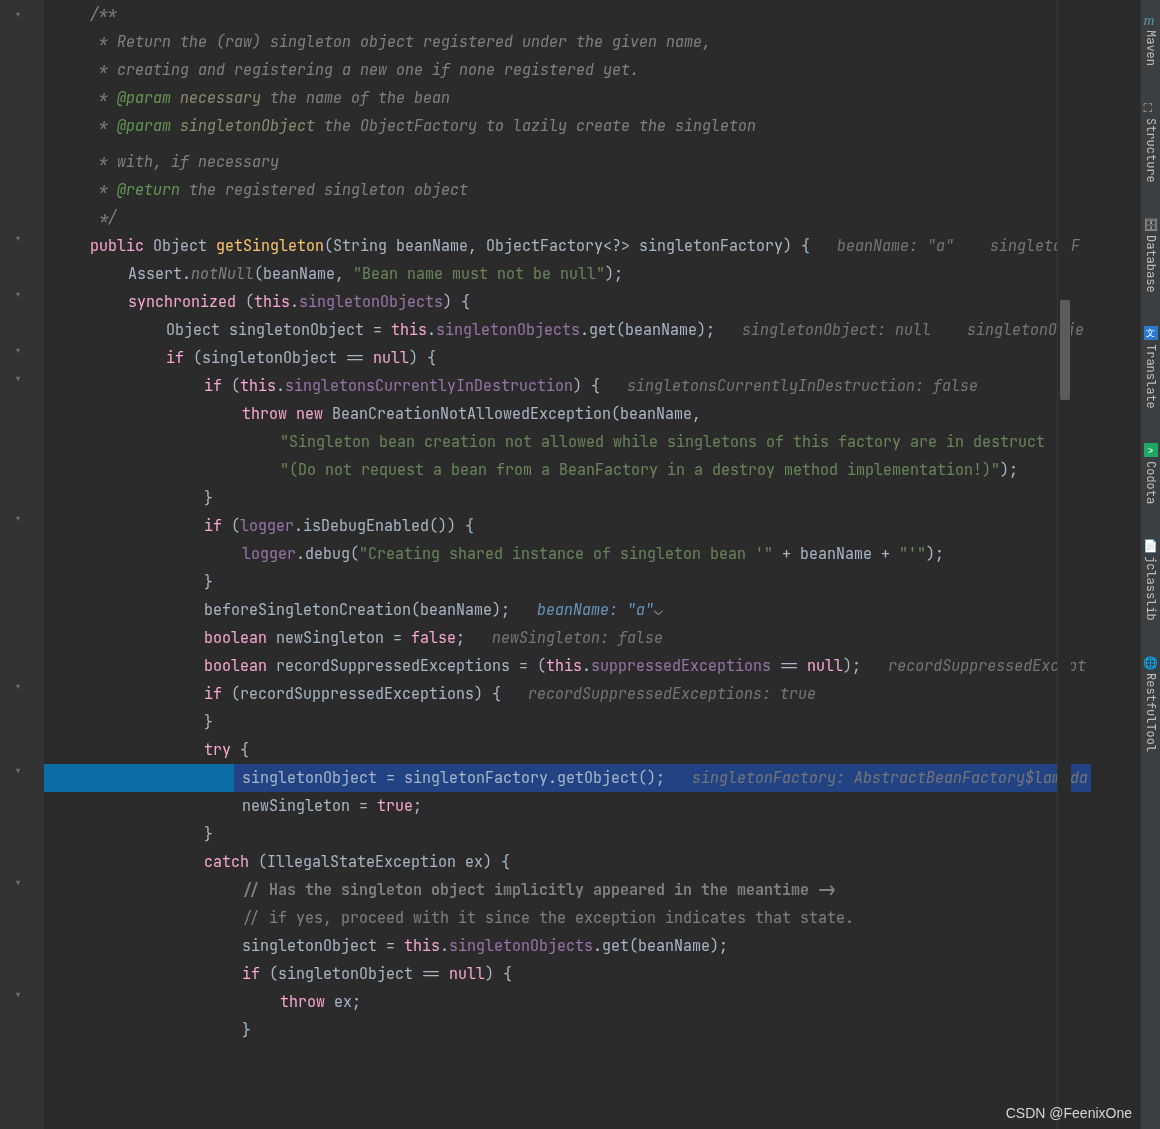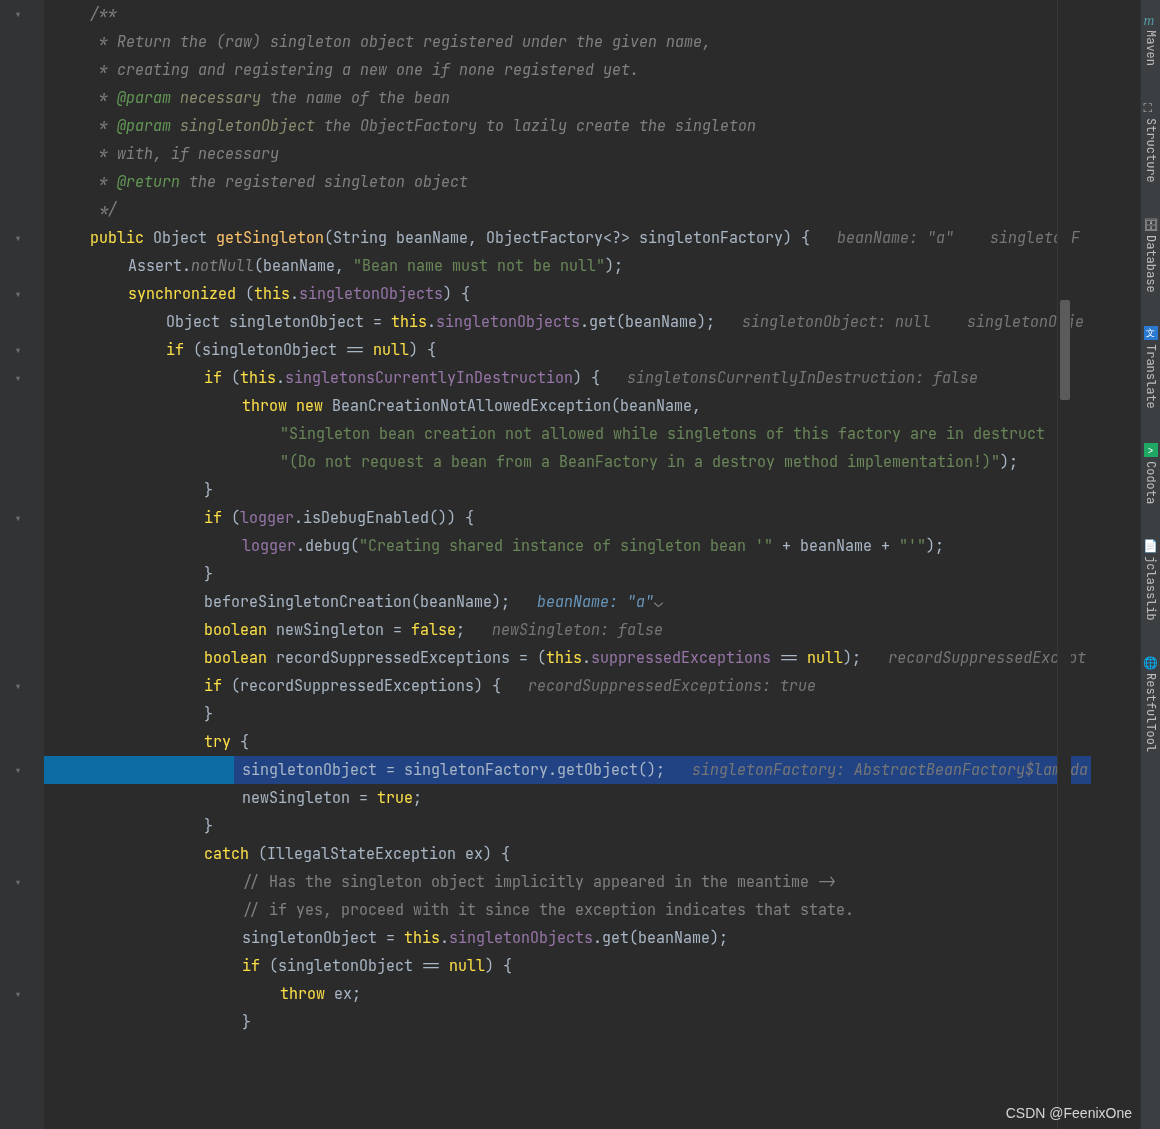--- a/index.html
+++ b/index.html
@@ -95,21 +95,21 @@
   }
   .sel-deep {
     position:absolute;
     left:0; top:0; height:28px;
     background:#0c6da5;
   }
   .c  { color:#808080; }        
   .ci { color:#808080; font-style:italic; } 
   .ct { color:#629755; font-style:italic; } 
   .cp { color:#8c8c70; font-style:italic; } 
-  .kw { color:#fde047; }        
+  .kw { color:#f9a8d4; }        
   .mn { color:#ffc66d; }        
   .st { color:#6a8759; }        
   .v  { color:#9876aa; }        
   .u  { text-underline-offset:3px; }
   .h  { color:#6896bb; font-style:italic; } 
   .hg { color:#767676; font-style:italic; }
   .watermark {
     position:absolute;
     right:28px;
     bottom:8px;
@@ -133,21 +133,21 @@
       <div class="gutter-arrow" style="top: 762px;">▸</div>
       <div class="gutter-arrow" style="top: 874px;">▸</div>
       <div class="gutter-arrow" style="top: 986px;">▸</div>
     </div>
   <div class="code" id="code">
       <div class="line" style="padding-left: 46px;"><span class="ci">/**</span></div>
       <div class="line" style="padding-left: 46px;"><span class="ci"> * Return the (raw) singleton object registered under the given name,</span></div>
       <div class="line" style="padding-left: 46px;"><span class="ci"> * creating and registering a new one if none registered yet.</span></div>
       <div class="line" style="padding-left: 46px;"><span class="ci"> * </span><span class="ct u">@param</span><span class="ci"> </span><span class="cp">necessary</span><span class="ci"> the name of the bean</span></div>
       <div class="line" style="padding-left: 46px;"><span class="ci"> * </span><span class="ct u">@param</span><span class="ci"> </span><span class="cp">singletonObject</span><span class="ci"> the ObjectFactory to lazily create the singleton</span></div>
-      <div class="line" style="padding-left: 46px;"><span class="ci"> * with, if necessary</span></div>
+      <div class="line" style="padding-left: 46px; margin-top: 8px;"><span class="ci"> * with, if necessary</span></div>
       <div class="line" style="padding-left: 46px;"><span class="ci"> * </span><span class="ct u">@return</span><span class="ci"> the registered singleton object</span></div>
       <div class="line" style="padding-left: 46px;"><span class="ci"> */</span></div>
       <div class="line" style="padding-left: 46px;"><span class="kw">public </span><span>Object </span><span class="mn">getSingleton</span><span>(String beanName, ObjectFactory&lt;?&gt; singletonFactory) {   </span><span class="hg">beanName: "a"    singletonF</span></div>
       <div class="line" style="padding-left: 84px;"><span>Assert.</span><span class="ci">notNull</span><span>(beanName, </span><span class="st">"Bean name must not be null"</span><span>);</span></div>
       <div class="line" style="padding-left: 84px;"><span class="kw">synchronized </span><span>(</span><span class="kw">this</span><span>.</span><span class="v">singletonObjects</span><span>) {</span></div>
       <div class="line" style="padding-left: 122px;"><span>Object </span><span class="u">singletonObject</span><span> = </span><span class="kw">this</span><span>.</span><span class="v">singletonObjects</span><span>.get(beanName);   </span><span class="hg">singletonObject: null    singletonObje</span></div>
       <div class="line" style="padding-left: 122px;"><span class="kw">if </span><span>(</span><span class="u">singletonObject</span><span> == </span><span class="kw">null</span><span>) {</span></div>
       <div class="line" style="padding-left: 160px;"><span class="kw">if </span><span>(</span><span class="kw">this</span><span>.</span><span class="v">singletonsCurrentlyInDestruction</span><span>) {   </span><span class="hg">singletonsCurrentlyInDestruction: false</span></div>
       <div class="line" style="padding-left: 198px;"><span class="kw">throw new </span><span>BeanCreationNotAllowedException(beanName,</span></div>
       <div class="line" style="padding-left: 236px;"><span class="st">"Singleton bean creation not allowed while singletons of this factory are in destruct</span></div>
@@ -159,21 +159,21 @@
       <div class="line" style="padding-left: 160px;"><span>beforeSingletonCreation(beanName);   </span><span class="h">beanName: "a"</span><span class="c">⌄</span></div>
       <div class="line" style="padding-left: 160px;"><span class="kw">boolean </span><span class="u">newSingleton</span><span> = </span><span class="kw">false</span><span>;   </span><span class="hg">newSingleton: false</span></div>
       <div class="line" style="padding-left: 160px;"><span class="kw">boolean </span><span>recordSuppressedExceptions = (</span><span class="kw">this</span><span>.</span><span class="v">suppressedExceptions</span><span> == </span><span class="kw">null</span><span>);   </span><span class="hg">recordSuppressedExcept</span></div>
       <div class="line" style="padding-left: 160px;"><span class="kw">if </span><span>(recordSuppressedExceptions) {   </span><span class="hg">recordSuppressedExceptions: true</span></div>
       <div class="line" style="padding-left: 160px;"><span>}</span></div>
       <div class="line" style="padding-left: 160px;"><span class="kw">try </span><span>{</span></div>
       <div class="line ln-highlight" style="padding-left: 198px;"><div class="sel-deep" style="left: 0px; width: 38px;"></div><div class="sel-deep" style="left: 38px; width: 38px;"></div><div class="sel-deep" style="left: 76px; width: 38px;"></div><div class="sel-deep" style="left: 114px; width: 38px;"></div><div class="sel-deep" style="left: 152px; width: 38px;"></div><span class="u">singletonObject</span><span> = singletonFactory.getObject();   </span><span class="hg">singletonFactory: AbstractBeanFactory$lambda</span></div>
       <div class="line" style="padding-left: 198px;"><span class="u">newSingleton</span><span> = </span><span class="kw">true</span><span>;</span></div>
       <div class="line" style="padding-left: 160px;"><span>}</span></div>
       <div class="line" style="padding-left: 160px;"><span class="kw">catch </span><span>(IllegalStateException ex) {</span></div>
-      <div class="line" style="padding-left: 198px;"><span class="c">// Has the singleton object implicitly appeared in the meantime -&gt;</span></div>
+      <div class="line" style="padding-left: 198px; font-weight: bold;"><span class="c">// Has the singleton object implicitly appeared in the meantime -&gt;</span></div>
       <div class="line" style="padding-left: 198px;"><span class="c">// if yes, proceed with it since the exception indicates that state.</span></div>
       <div class="line" style="padding-left: 198px;"><span class="u">singletonObject</span><span> = </span><span class="kw">this</span><span>.</span><span class="v">singletonObjects</span><span>.get(beanName);</span></div>
       <div class="line" style="padding-left: 198px;"><span class="kw">if </span><span>(</span><span class="u">singletonObject</span><span> == </span><span class="kw">null</span><span>) {</span></div>
       <div class="line" style="padding-left: 236px;"><span class="kw">throw </span><span>ex;</span></div>
       <div class="line" style="padding-left: 198px;"><span>}</span></div>
     </div>
   <div class="scroll-track">
     <div class="scroll-mark" style="top:336px"></div>
     <div class="scroll-thumb"></div>
   </div>

